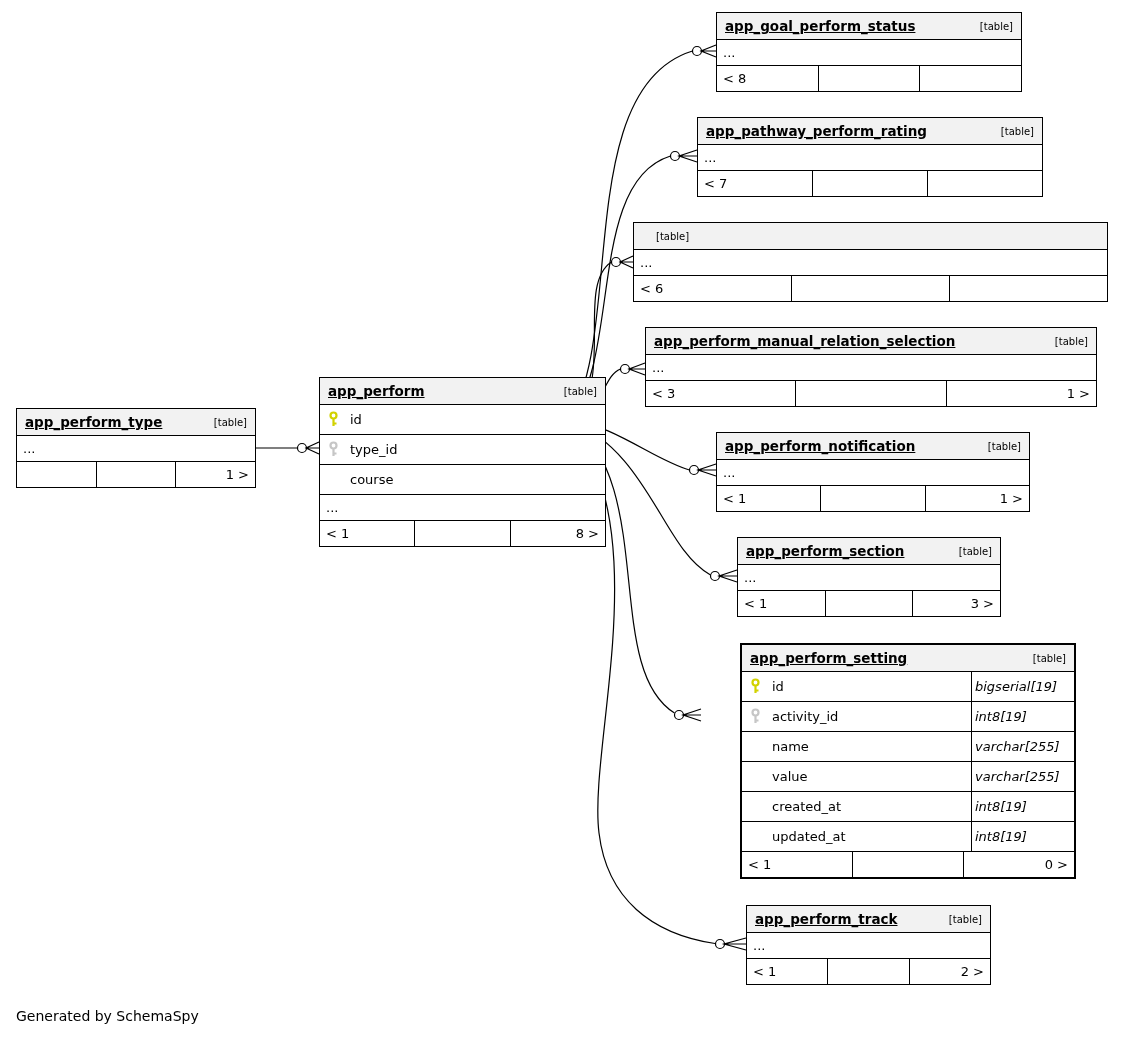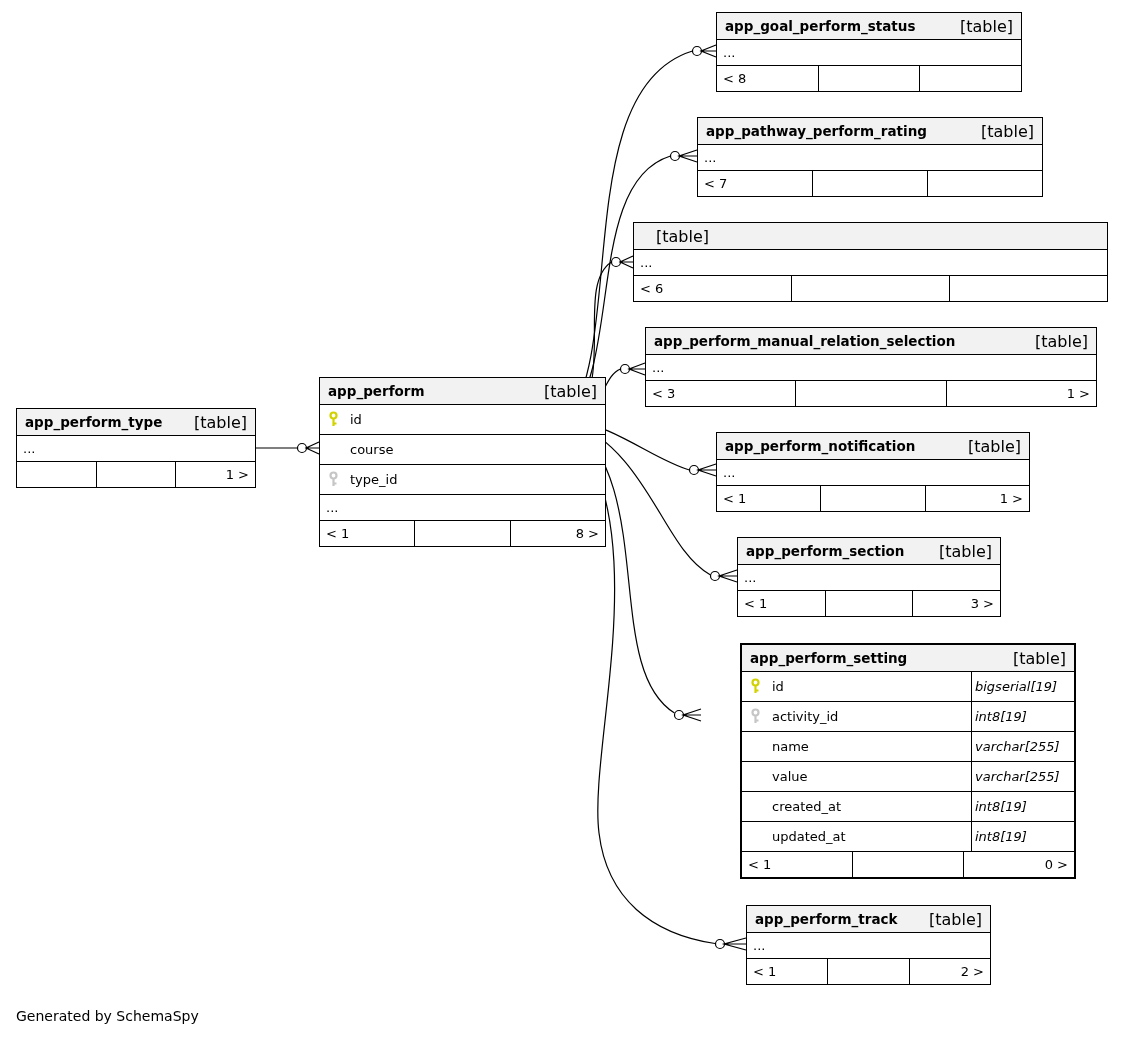--- a/index.html
+++ b/index.html
@@ -6,22 +6,22 @@
   body{font-family:"DejaVu Sans","Liberation Sans",sans-serif;color:#000;}
   #canvas{position:relative;width:1123px;height:1037px;overflow:hidden;background:#fff;}
   #connectors{position:absolute;left:0;top:0;}
   #connectors path{fill:none;stroke:var(--line,#000);stroke-width:1.2;}
   #connectors circle{fill:#fff;stroke:var(--line,#000);stroke-width:1.2;}
 
   .tbl{position:absolute;background:#fff;border:1px solid var(--border,#000);box-sizing:border-box;font-size:13px;}
   .tbl.focus{border-width:2px;}
   .hdr{display:flex;justify-content:space-between;align-items:center;height:26px;
        background:var(--header_bg,#f2f2f2);border-bottom:1px solid var(--border,#000);padding:0 8px;}
-  .nm{font-weight:bold;font-size:13.5px;white-space:nowrap;}
-  .tag{font-size:16px;margin-left:14px;white-space:nowrap;}
+  .nm{font-weight:bold;font-size:13.5px;white-space:nowrap;text-decoration:underline;}
+  .tag{font-size:10px;margin-left:14px;white-space:nowrap;}
   .row{display:flex;align-items:center;height:29px;border-top:1px solid var(--border,#000);padding-left:6px;}
   .row:first-of-type{border-top:none;}
   .keyicon{width:24px;display:flex;justify-content:flex-start;padding-left:2px;box-sizing:border-box;}
   .pk{color:var(--primary_key,#d2d200);}
   .fk{color:var(--foreign_key,#c6c6c6);}
   .lbl{flex:1;}
   .typ{width:103px;align-self:stretch;display:flex;align-items:center;
        border-left:1px solid var(--border,#000);padding-left:3px;box-sizing:border-box;font-style:italic;}
   .dots{height:25px;display:flex;align-items:center;padding:0 6px;border-top:1px solid var(--border,#000);}
   .hdr + .dots, .hdr + .row{border-top:none;}
@@ -105,31 +105,31 @@
     <div class="row">
       <span class="keyicon pk">
         <svg width="11" height="17" viewBox="0 0 11 17">
             <circle cx="5.5" cy="4.5" r="3" fill="none" stroke="currentColor" stroke-width="2.2"></circle>
             <path d="M5.5,7.5 L5.5,15 M5.5,12.5 L8.5,12.5" fill="none" stroke="currentColor" stroke-width="2.2"></path>
           </svg>
       </span>
       <span class="lbl">id</span>
     </div>
     <div class="row">
+      <span class="keyicon fk">
+        <svg width="11" height="17" viewBox="0 0 11 17">
+            <circle cx="5.5" cy="4.5" r="3" fill="none" stroke="currentColor" stroke-width="2.2"></circle>
+            <path d="M5.5,7.5 L5.5,15 M5.5,12.5 L8.5,12.5" fill="none" stroke="currentColor" stroke-width="2.2"></path>
+          </svg>
+      </span>
+      <span class="lbl">type_id</span>
+    </div>
+    <div class="row">
       <span class="keyicon"></span>
       <span class="lbl">course</span>
-    </div>
-    <div class="row">
-      <span class="keyicon fk">
-        <svg width="11" height="17" viewBox="0 0 11 17">
-            <circle cx="5.5" cy="4.5" r="3" fill="none" stroke="currentColor" stroke-width="2.2"></circle>
-            <path d="M5.5,7.5 L5.5,15 M5.5,12.5 L8.5,12.5" fill="none" stroke="currentColor" stroke-width="2.2"></path>
-          </svg>
-      </span>
-      <span class="lbl">type_id</span>
     </div>
     <div class="dots">...</div>
     <div class="ftr">
       <span class="fc">&lt; 1</span>
       <span class="fc"></span>
       <span class="fc r">8 &gt;</span>
     </div>
   </div>
 
   <div class="tbl" style="left:716px;top:12px;width:306px;">

